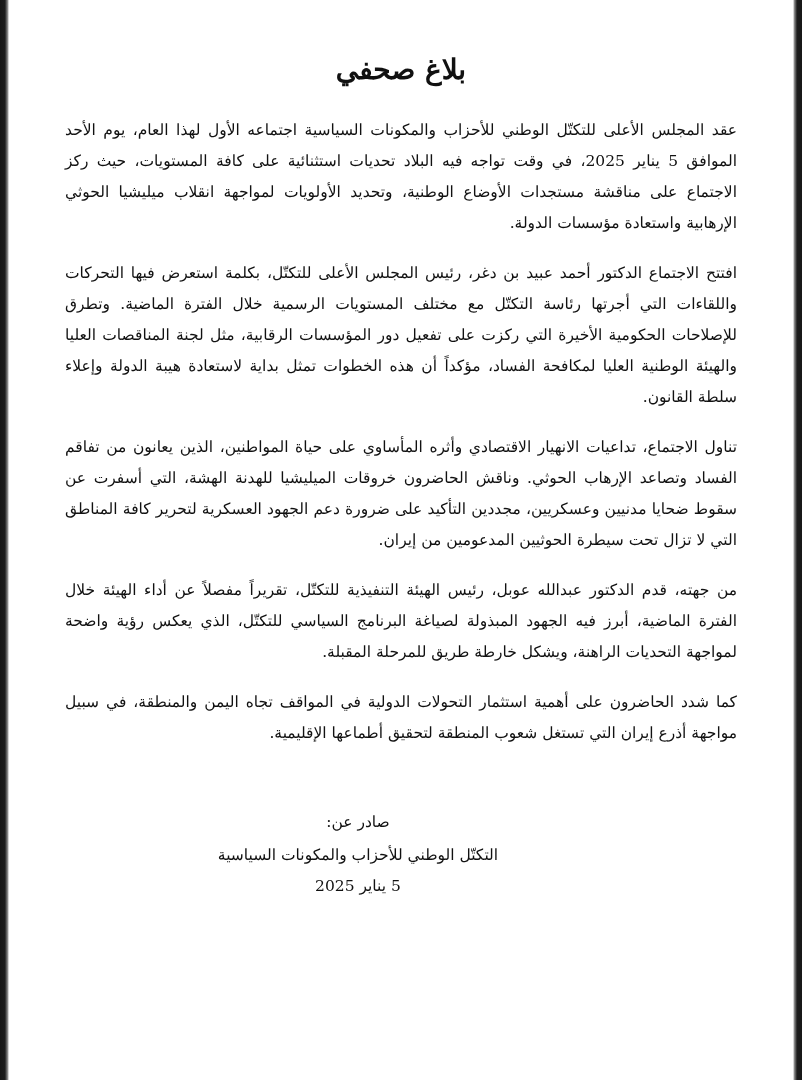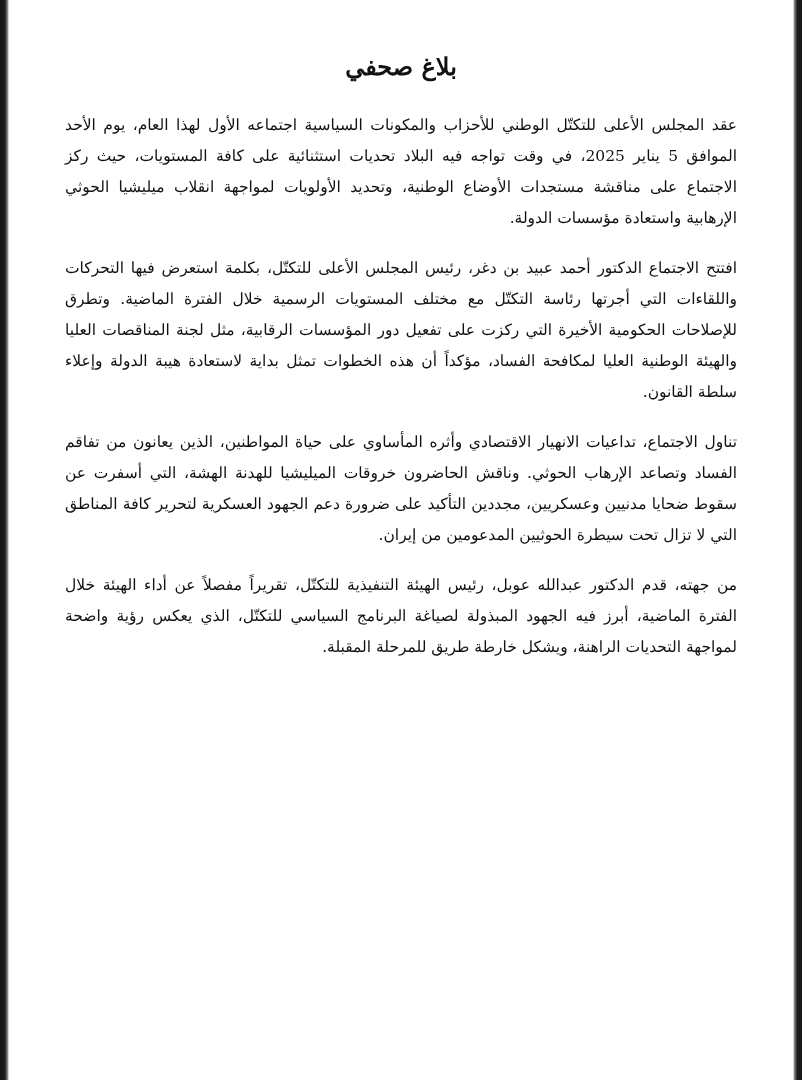--- a/index.html
+++ b/index.html
@@ -42,21 +42,21 @@
     right: 9px;
     top: 0;
     bottom: 0;
     padding: 44px 56px 20px 56px;
     box-sizing: border-box;
   }
 
   .doc-title {
     text-align: center;
     font-weight: bold;
-    font-size: 24px;
+    font-size: 28px;
     line-height: 1.4;
     margin: 6px 0 26px 0;
     letter-spacing: 0.5px;
   }
 
   .body-block { margin-top: 4px; }
 
   .doc-paragraph {
     text-align: justify;
     text-justify: inter-word;
@@ -93,19 +93,25 @@
     <div class="body-block">
 
       <p class="doc-paragraph">عقد المجلس الأعلى للتكتّل الوطني للأحزاب والمكونات السياسية اجتماعه الأول لهذا العام، يوم الأحد الموافق 5 يناير 2025، في وقت تواجه فيه البلاد تحديات استثنائية على كافة المستويات، حيث ركز الاجتماع على مناقشة مستجدات الأوضاع الوطنية، وتحديد الأولويات لمواجهة انقلاب ميليشيا الحوثي الإرهابية واستعادة مؤسسات الدولة.</p>
 
       <p class="doc-paragraph">افتتح الاجتماع الدكتور أحمد عبيد بن دغر، رئيس المجلس الأعلى للتكتّل، بكلمة استعرض فيها التحركات واللقاءات التي أجرتها رئاسة التكتّل مع مختلف المستويات الرسمية خلال الفترة الماضية. وتطرق للإصلاحات الحكومية الأخيرة التي ركزت على تفعيل دور المؤسسات الرقابية، مثل لجنة المناقصات العليا والهيئة الوطنية العليا لمكافحة الفساد، مؤكداً أن هذه الخطوات تمثل بداية لاستعادة هيبة الدولة وإعلاء سلطة القانون.</p>
 
       <p class="doc-paragraph">تناول الاجتماع، تداعيات الانهيار الاقتصادي وأثره المأساوي على حياة المواطنين، الذين يعانون من تفاقم الفساد وتصاعد الإرهاب الحوثي. وناقش الحاضرون خروقات الميليشيا للهدنة الهشة، التي أسفرت عن سقوط ضحايا مدنيين وعسكريين، مجددين التأكيد على ضرورة دعم الجهود العسكرية لتحرير كافة المناطق التي لا تزال تحت سيطرة الحوثيين المدعومين من إيران.</p>
 
       <p class="doc-paragraph">من جهته، قدم الدكتور عبدالله عوبل، رئيس الهيئة التنفيذية للتكتّل، تقريراً مفصلاً عن أداء الهيئة خلال الفترة الماضية، أبرز فيه الجهود المبذولة لصياغة البرنامج السياسي للتكتّل، الذي يعكس رؤية واضحة لمواجهة التحديات الراهنة، ويشكل خارطة طريق للمرحلة المقبلة.</p>
 
+      <p class="doc-paragraph">كما شدد الحاضرون على أهمية استثمار التحولات الدولية في المواقف تجاه اليمن والمنطقة، في سبيل مواجهة أذرع إيران التي تستغل شعوب المنطقة لتحقيق أطماعها الإقليمية.</p>
 
 
     </div>
 
+    <div class="signature-block">
+      <p class="sig-line sig-from">صادر عن:</p>
+      <p class="sig-line sig-org">التكتّل الوطني للأحزاب والمكونات السياسية</p>
+      <p class="sig-line sig-date">5 يناير 2025</p>
+    </div>
 
   </div>
 </div>
 
 </body></html>

